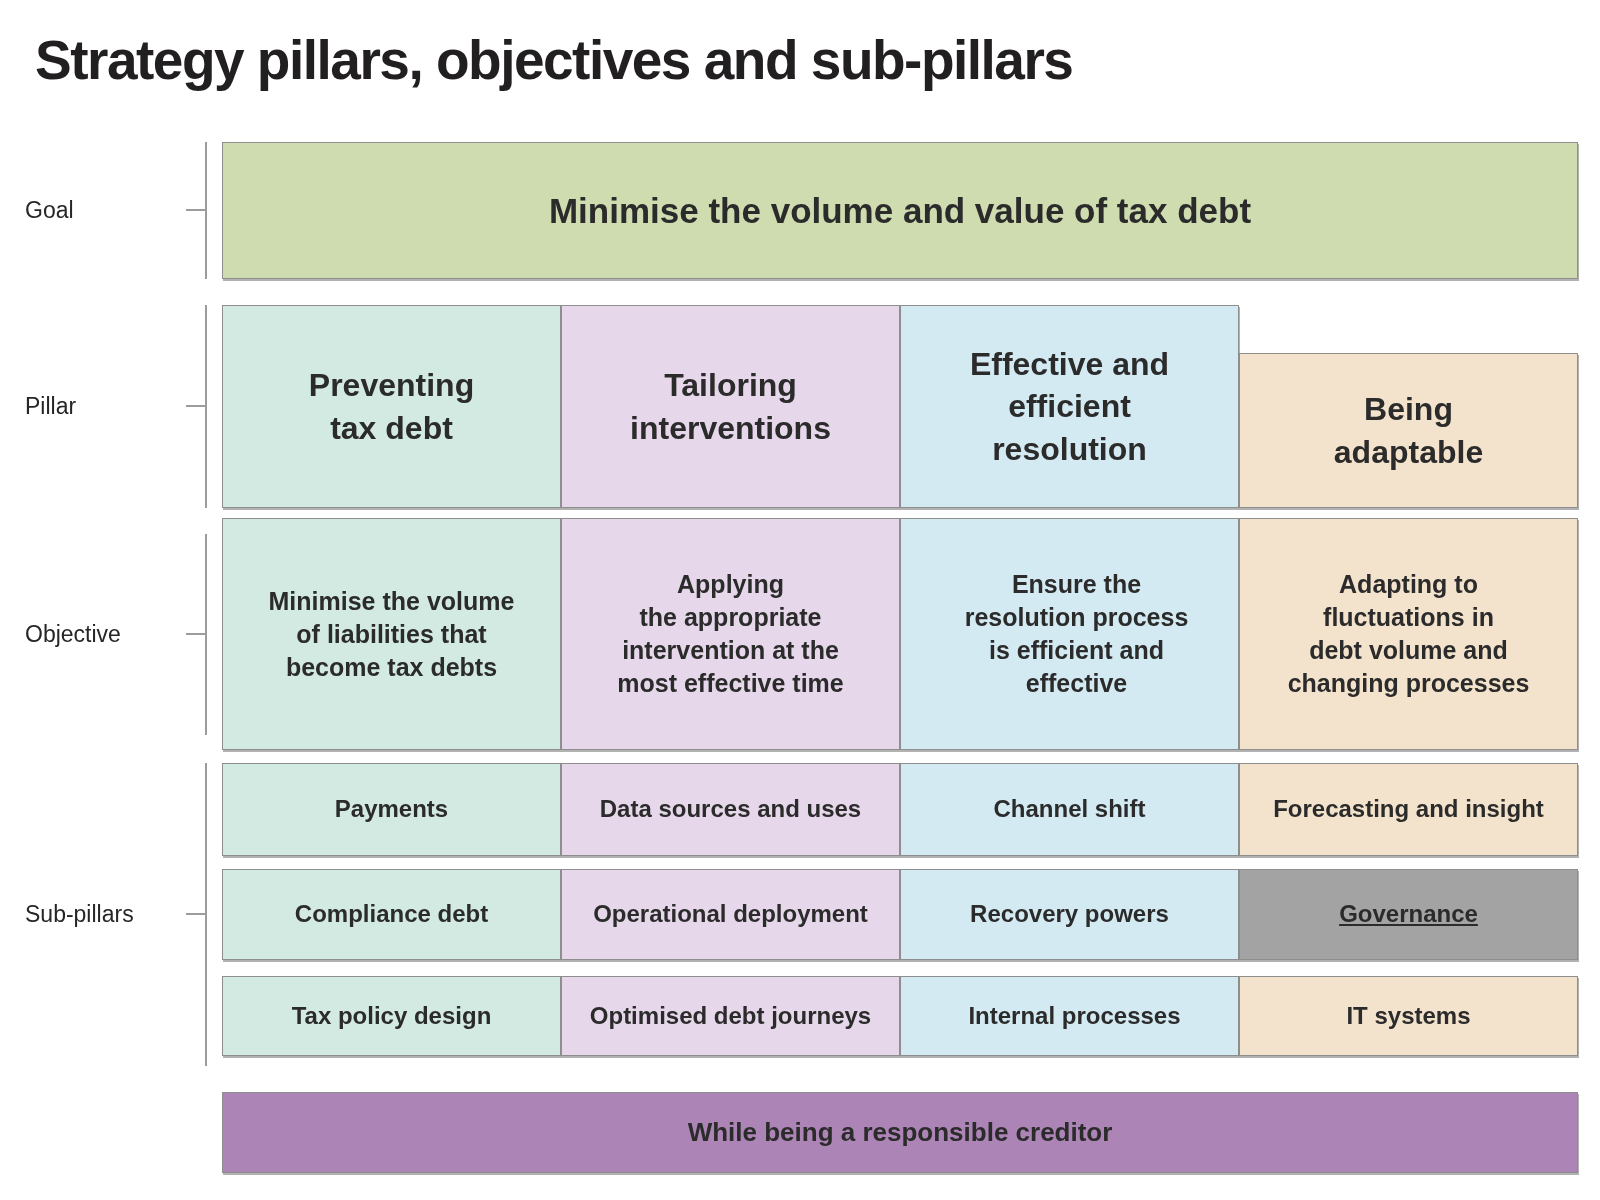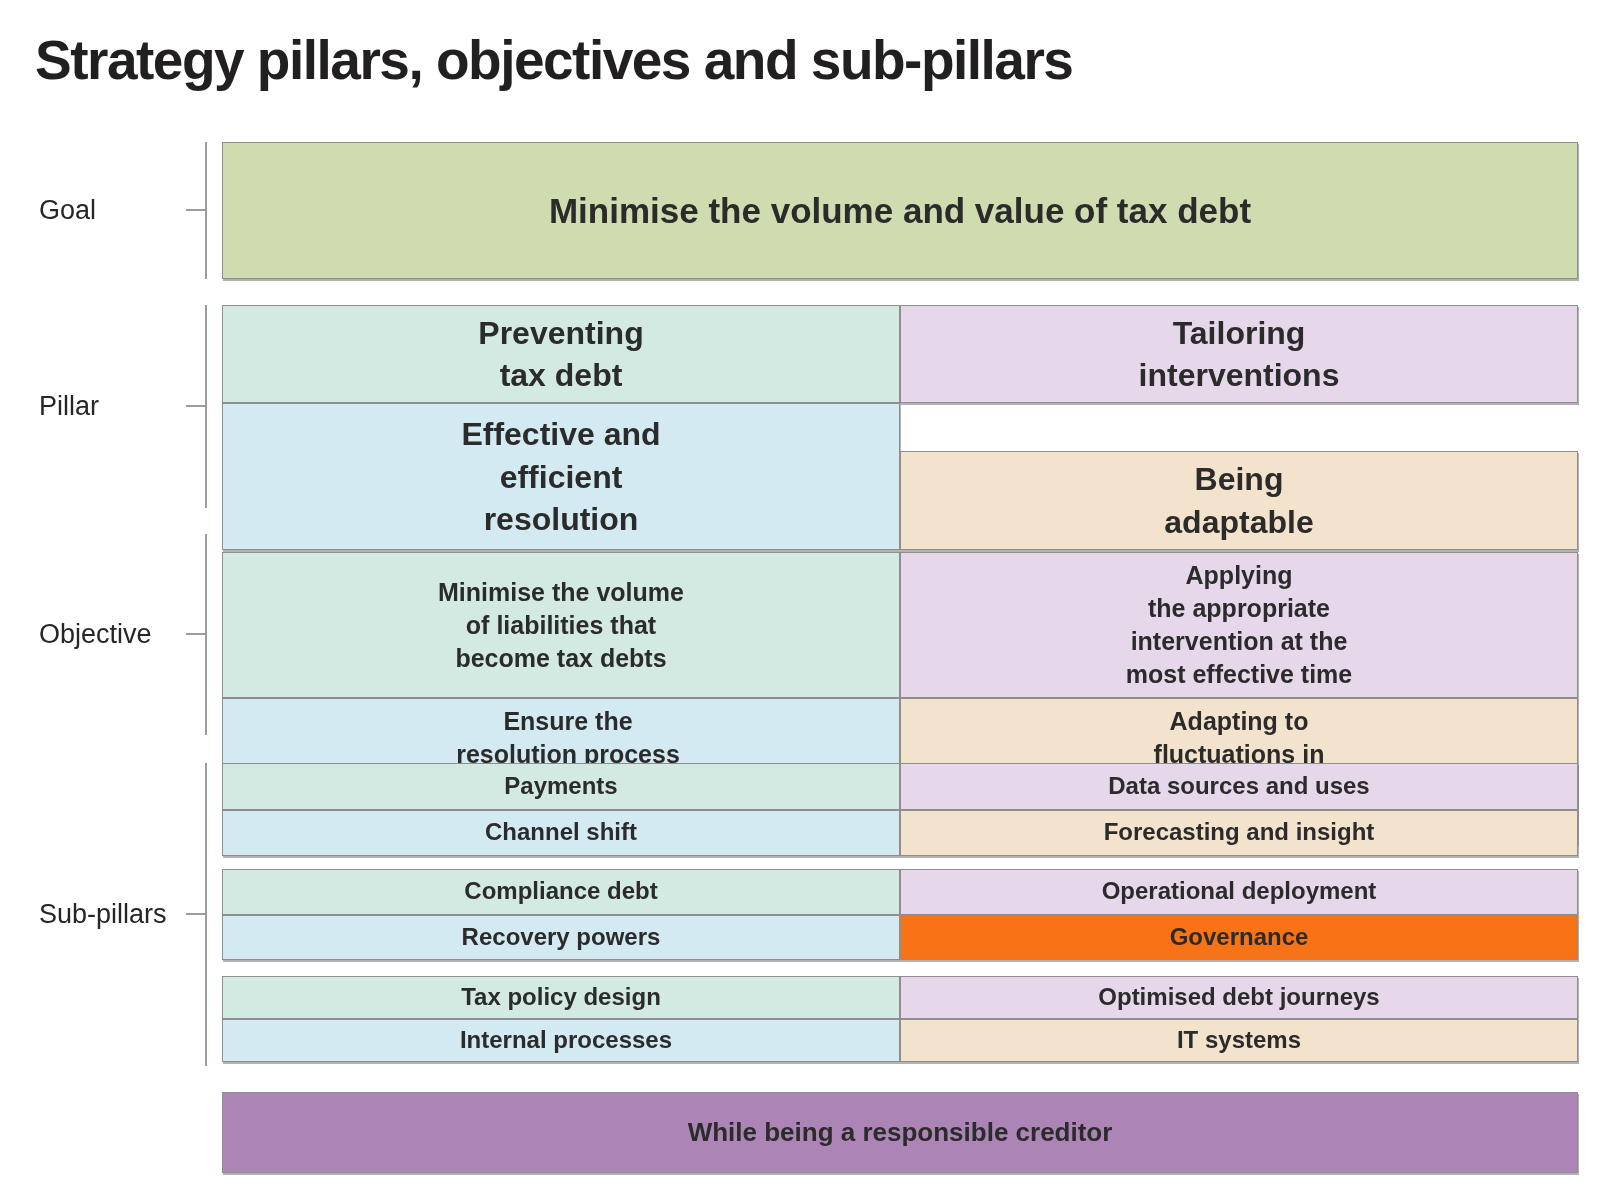--- a/index.html
+++ b/index.html
@@ -18,23 +18,23 @@
     top: 28px;
     font-size: 55px;
     font-weight: 800;
     letter-spacing: -1.5px;
     color: #221f20;
     margin: 0;
     white-space: nowrap;
   }
   .row-label {
     position: absolute;
-    left: 39px;
+    left: 25px;
     transform: translateY(-50%);
-    font-size: 27px;
+    font-size: 23px;
     font-weight: 500;
     color: #262626;
     white-space: nowrap;
   }
   .vline {
     position: absolute;
     left: 205px;
     width: 2px;
     background: #9c9c9c;
   }
@@ -57,24 +57,24 @@
     box-shadow: 1px 2px 0 rgba(115,115,115,0.55);
     box-sizing: border-box;
   }
   .banner.goal { top: 142px; height: 137px; font-size: 35px; font-weight: 600; }
   .banner.footer { top: 1092px; height: 81px; font-size: 26px; font-weight: 600; }
   .row {
     position: absolute;
     left: 222px;
     width: 1356px;
     display: grid;
-    grid-template-columns: repeat(2, 1fr);
+    grid-template-columns: repeat(4, 1fr);
   }
   .row.pillar    { top: 305px; height: 203px; }
-  .row.objective { top: 552px; height: 201px; }
+  .row.objective { top: 518px; height: 232px; }
   .row.sub1      { top: 763px; height: 93px; }
   .row.sub2      { top: 869px; height: 91px; }
   .row.sub3      { top: 976px; height: 80px; }
   .box {
     border: 1px solid #8e8e8e;
     box-shadow: 1px 2px 0 rgba(115,115,115,0.55);
     box-sizing: border-box;
     display: flex;
     align-items: center;
     justify-content: center;
@@ -144,21 +144,21 @@
     <div class="box sub-text" style="background-color: rgb(210, 234, 226);">Payments</div>
     <div class="box sub-text" style="background-color: rgb(230, 216, 234);">Data sources and uses</div>
     <div class="box sub-text" style="background-color: rgb(212, 234, 243);">Channel shift</div>
     <div class="box sub-text" style="background-color: rgb(244, 227, 204);">Forecasting and insight</div>
   </div>
 
   <div class="row sub2">
     <div class="box sub-text" style="background-color: rgb(210, 234, 226);">Compliance debt</div>
     <div class="box sub-text" style="background-color: rgb(230, 216, 234);">Operational deployment</div>
     <div class="box sub-text" style="background-color: rgb(212, 234, 243);">Recovery powers</div>
-    <div class="box sub-text" style="background-color: #f97316;">Governance</div>
+    <div class="box sub-text" style="background-color: #a3a3a3; text-decoration: underline;">Governance</div>
   </div>
 
   <div class="row sub3">
     <div class="box sub-text" style="background-color: rgb(210, 234, 226);">Tax policy design</div>
     <div class="box sub-text" style="background-color: rgb(230, 216, 234);">Optimised debt journeys</div>
     <div class="box sub-text" style="background-color: rgb(212, 234, 243); padding-left: 24px;">Internal processes</div>
     <div class="box sub-text" style="background-color: rgb(244, 227, 204);">IT systems</div>
   </div>
 
   <div class="banner footer" style="background-color: rgb(172, 132, 182);">While being a responsible creditor</div>

